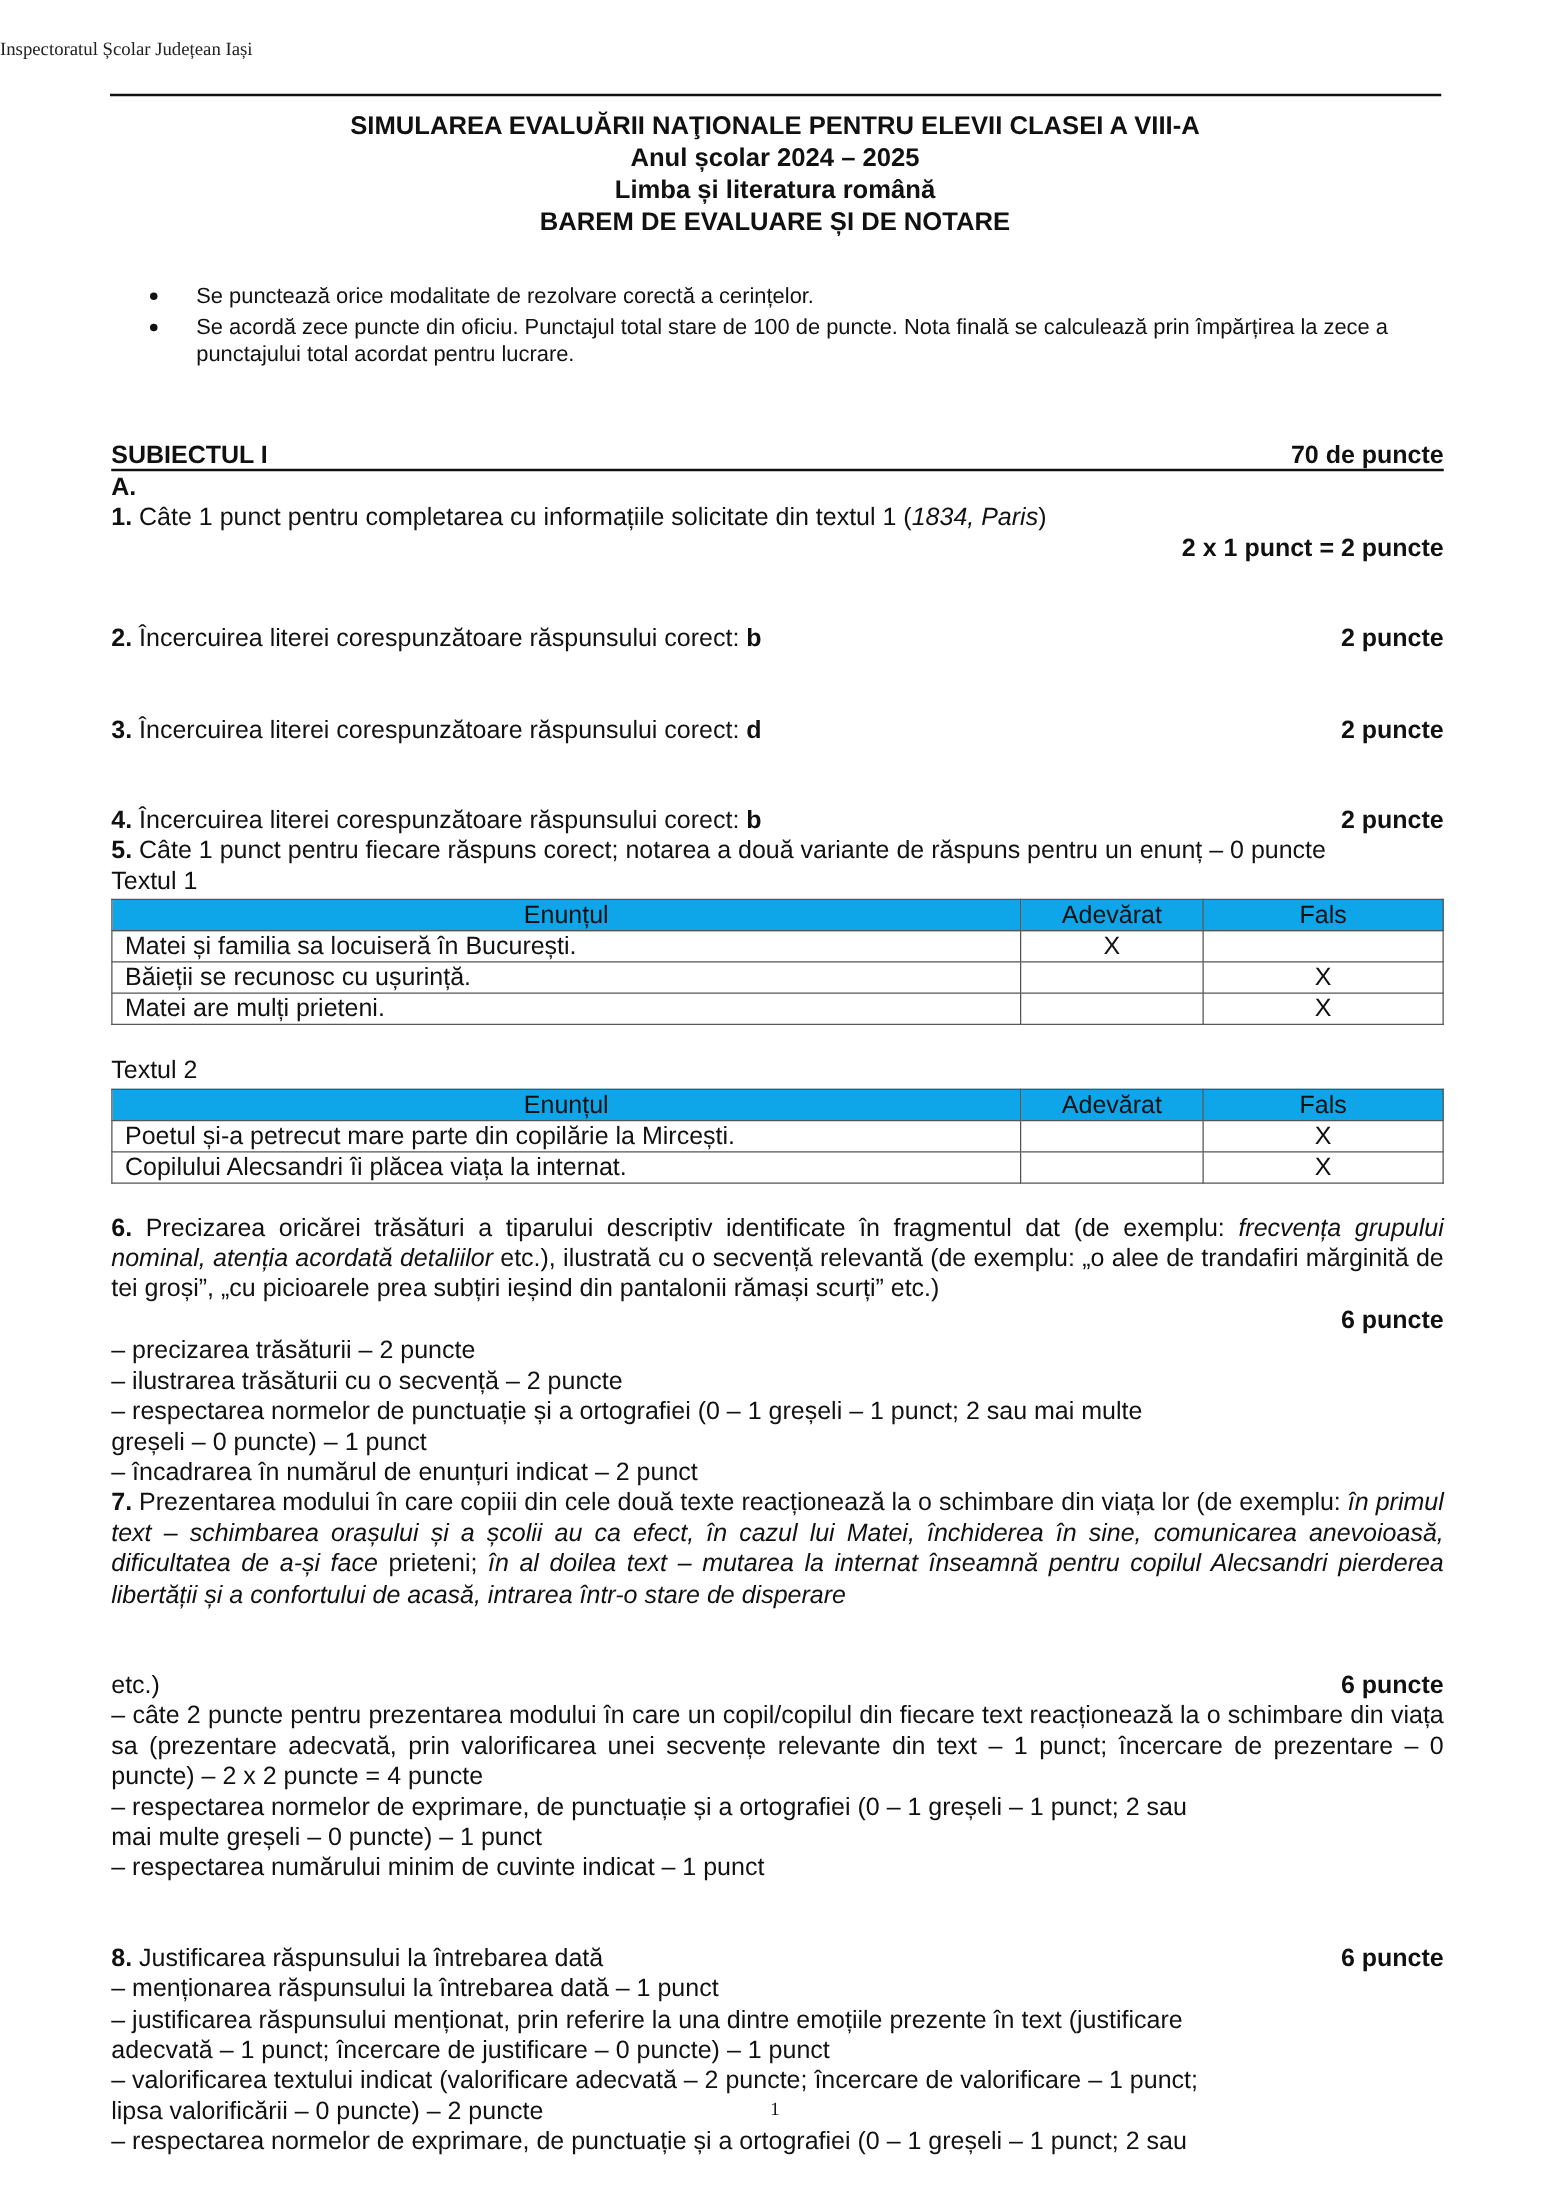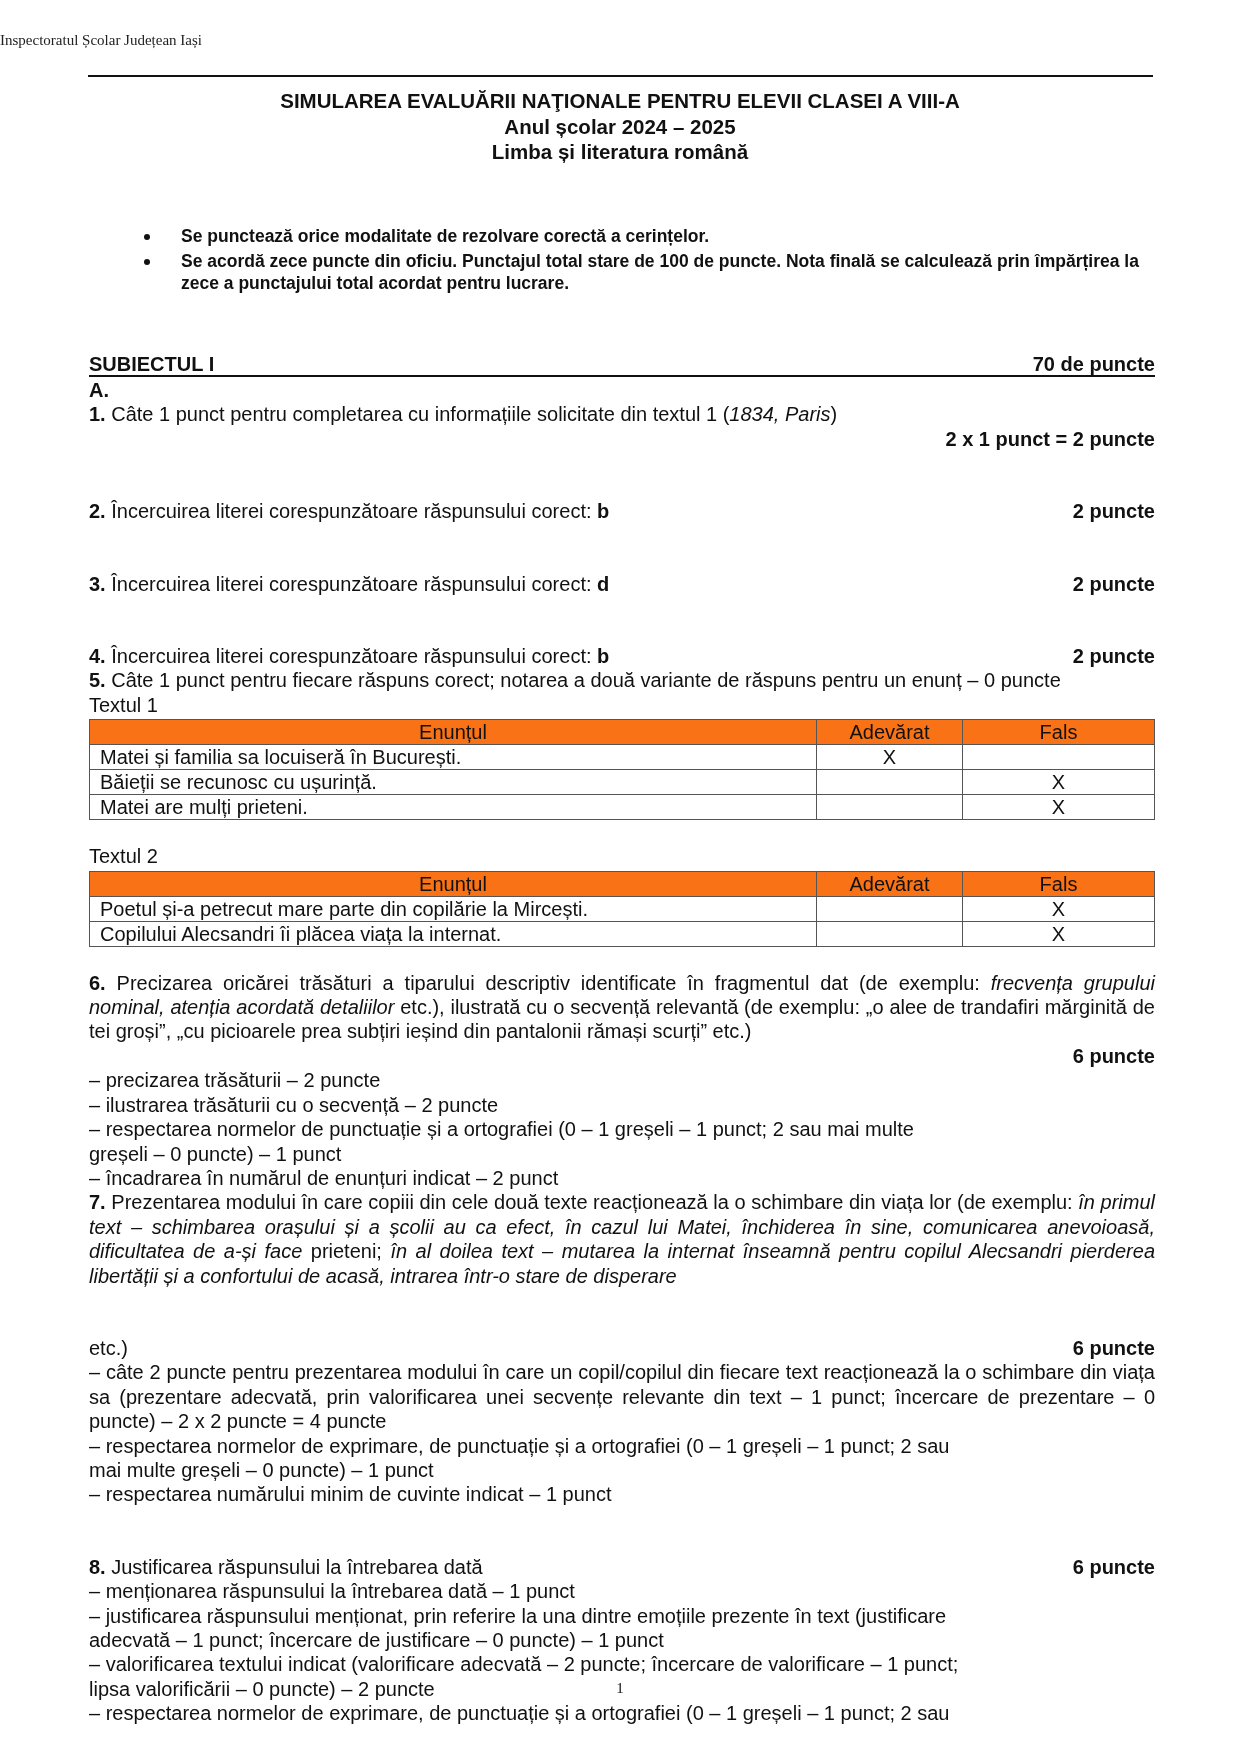--- a/index.html
+++ b/index.html
@@ -12,22 +12,22 @@
     .rule {
       position: absolute; left: 88px; width: 1065px; top: 75px; height: 0;
       border-top: 2px solid #111;
     }
     .title-block {
       position: absolute; left: 0; width: 1240px; top: 88px; text-align: center;
       font-family: "Liberation Sans", sans-serif; font-weight: bold; font-size: 20.5px; line-height: 25.5px;
       color: #111;
     }
     .bullets {
-      position: absolute; left: 136px; top: 225px; width: 1040px;
-      font-family: "Liberation Sans", sans-serif; font-weight: bold; font-size: 17.5px; line-height: 22.5px;
+      position: absolute; left: 112px; top: 225px; width: 1040px;
+      font-family: "Liberation Sans", sans-serif; font-weight: normal; font-size: 17.5px; line-height: 22.5px;
       margin: 0; padding: 0; list-style: none;
     }
     .bullets li { position: relative; padding-left: 45px; margin-bottom: 2px; }
     .bullets li .dot {
       position: absolute; left: 8px; top: 9px; width: 6px; height: 6px; border-radius: 50%; background: #111;
     }
     .content {
       position: absolute; left: 89px; top: 353px; width: 1066px;
       font-family: "Liberation Sans", sans-serif; font-size: 20px; line-height: 24.4px; color: #111;
     }
@@ -40,21 +40,21 @@
     .row-right { display: flex; justify-content: space-between; margin-top: 48px; }
     .right { text-align: right; }
     .just { text-align: justify; text-align-last: left; }
     table.tf {
       border-collapse: collapse; width: 1066px; margin-top: 2px;
       font-family: "Liberation Sans", sans-serif; font-size: 20px;
     }
     table.tf th, table.tf td {
       border: 1.5px solid #555; height: 24px; padding: 0 10px; line-height: 24px;
     }
-    table.tf th { background: #f97316; font-weight: normal; text-align: center; }
+    table.tf th { background: #0ea5e9; font-weight: normal; text-align: center; }
     table.tf td.c { text-align: center; }
     table.tf col.c1 { width: 727px; }
     table.tf col.c2 { width: 146px; }
     .gap { height: 24px; }
     .page-num {
       position: absolute; left: 0; width: 1240px; top: 1680px; text-align: center;
       font-family: "Liberation Serif", serif; font-size: 15px;
     }
     i, .it { font-style: italic; }
   </style>
@@ -63,20 +63,21 @@
 
 <div class="page">
 
   <div class="header-line">Inspectoratul Școlar Județean Iași</div>
   <div class="rule"></div>
 
   <div class="title-block">
     <div>SIMULAREA EVALUĂRII NAŢIONALE PENTRU ELEVII CLASEI A VIII-A</div>
     <div>Anul școlar 2024 – 2025</div>
     <div>Limba și literatura română</div>
+    <div>BAREM DE EVALUARE ȘI DE NOTARE</div>
   </div>
 
   <ul class="bullets">
     <li><span class="dot"></span><span>Se punctează orice modalitate de rezolvare corectă a cerințelor.</span></li>
     <li><span class="dot"></span><span>Se acordă zece puncte din oficiu. Punctajul total stare de 100 de puncte. Nota finală se calculează prin împărțirea la zece a punctajului total acordat pentru lucrare.</span></li>
   </ul>
 
   <div class="content">
 
     <div class="subj-row">

